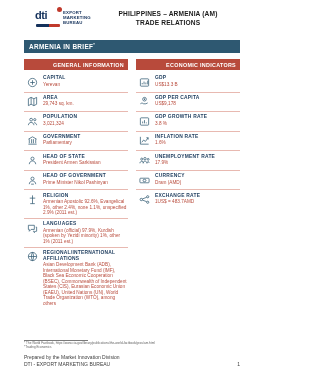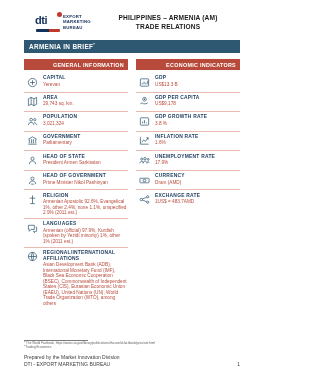--- a/index.html
+++ b/index.html
@@ -20,21 +20,21 @@
     left: 0; top: 0;
     width: 264px;
     height: 373px;
     box-sizing: border-box;
     padding: 0 24px;
   }
 
   
   .masthead {
     display: flex;
-    align-items: center;
+    align-items: flex-start;
     padding-top: 9px;
     height: 26px;
   }
   .logo {
     display: flex;
     align-items: center;
     width: 78px;
     flex: 0 0 78px;
     position: relative;
     padding-left: 11px;

